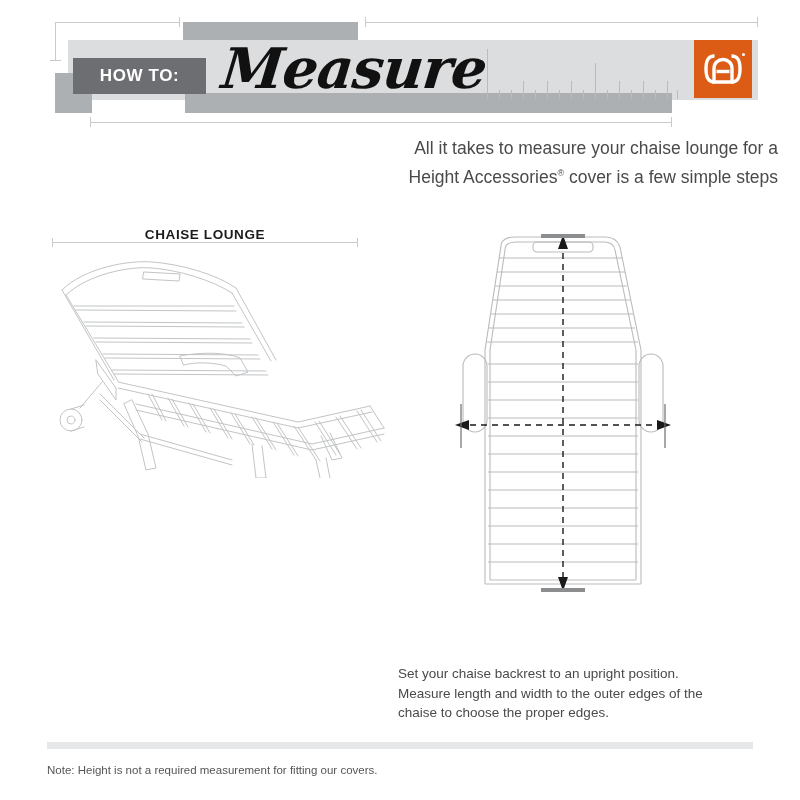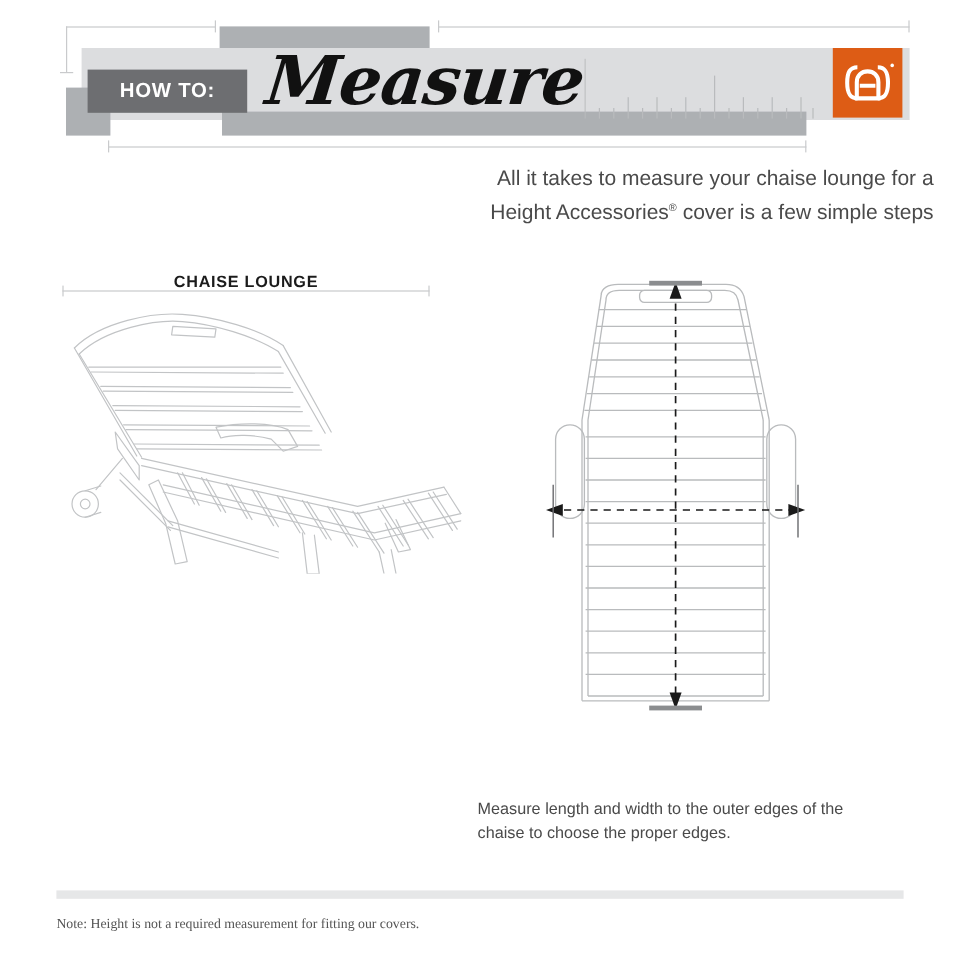--- a/index.html
+++ b/index.html
@@ -52,21 +52,21 @@
   
   .top-art{position:absolute;left:455px;top:232px;width:240px;height:390px;}
 
   
   .instructions{position:absolute;left:398px;top:664px;width:380px;
     font-size:13.5px;line-height:19.5px;color:#4a4a4a;}
 
   
   .footdiv{position:absolute;left:47px;top:742px;width:706px;height:7px;background:#e6e7e8;}
   .footnote{position:absolute;left:47px;top:764px;width:700px;
-    font-size:11.5px;color:#555555;font-family:Liberation Serif, serif;}
+    font-size:11.5px;color:#555555;}
 </style>
 </head>
 <body>
 
 <div class="page">
 
   <div class="header">
 
     <div class="br br-h" style="left:55px;top:22px;width:125px;"></div>
     <div class="br br-v" style="left:55px;top:22px;height:38px;"></div>
@@ -275,20 +275,21 @@
         <line x1="4" y1="193" x2="212" y2="193" stroke="#1a1a1a" stroke-width="1.4" stroke-dasharray="6 5"></line>
         <polygon points="0,193 14,188 14,198" fill="#1a1a1a"></polygon>
         <polygon points="216,193 202,188 202,198" fill="#1a1a1a"></polygon>
         <line x1="6" y1="172" x2="6" y2="216" stroke="#6d6e71" stroke-width="1.2"></line>
         <line x1="210" y1="172" x2="210" y2="216" stroke="#6d6e71" stroke-width="1.2"></line>
       </g>
     </svg>
   </div>
 
   <div class="instructions">
+    <div>Set your chaise backrest to an upright position.</div>
     <div>Measure length and width to the outer edges of the</div>
     <div>chaise to choose the proper edges.</div>
   </div>
 
   <div class="footdiv"></div>
   <div class="footnote">Note: Height is not a required measurement for fitting our covers.</div>
 
 </div>
 
 </body></html>

